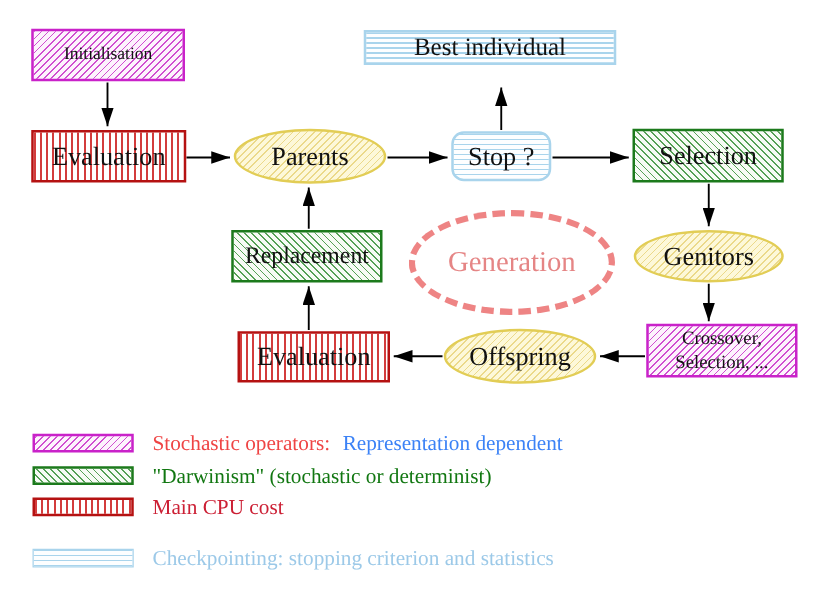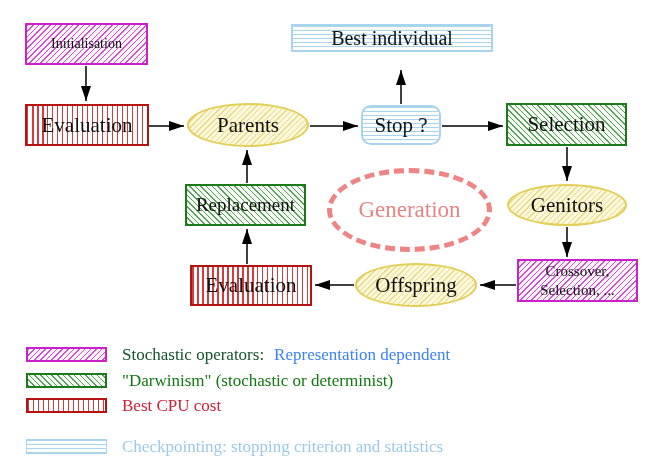--- a/index.html
+++ b/index.html
@@ -57,21 +57,21 @@
   #arrow-layer { position:absolute; left:0; top:0; width:662px; height:471px; pointer-events:none; }
 
   .legend-row { position:absolute; display:flex; align-items:center; height:19px; left:26px; }
   .swatch { width:81px; height:15px; box-sizing:border-box; margin-right:15px; flex:0 0 auto; }
   .swatch.p-blue { border-width:1.5px; }
   .legend-text { font-size:17px; white-space:nowrap; }
   #legend-row-1 { top:345px; }
   #legend-row-2 { top:371px; }
   #legend-row-3 { top:396px; }
   #legend-row-4 { top:437px; }
-  .t-magenta { color:#14532d; }
+  .t-magenta { color:#ef4444; }
   .t-gold    { color:#3b82f6; margin-left:10px; }
   .t-green   { color:#117711; }
   .t-red     { color:#cc2035; }
   .t-blue    { color:#9cc9e8; }
 </style>
 </head>
 <body>
 
 <div id="canvas">
 
@@ -129,21 +129,21 @@
     <span class="legend-text t-gold">Representation dependent</span>
   </div>
 
   <div id="legend-row-2" class="legend-row">
     <div class="swatch p-green"></div>
     <span class="legend-text t-green">"Darwinism" (stochastic or determinist)</span>
   </div>
 
   <div id="legend-row-3" class="legend-row">
     <div class="swatch p-red"></div>
-    <span class="legend-text t-red">Best CPU cost</span>
+    <span class="legend-text t-red">Main CPU cost</span>
   </div>
 
   <div id="legend-row-4" class="legend-row">
     <div class="swatch p-blue"></div>
     <span class="legend-text t-blue">Checkpointing: stopping criterion and statistics</span>
   </div>
 
 </div>
 
 </body></html>

